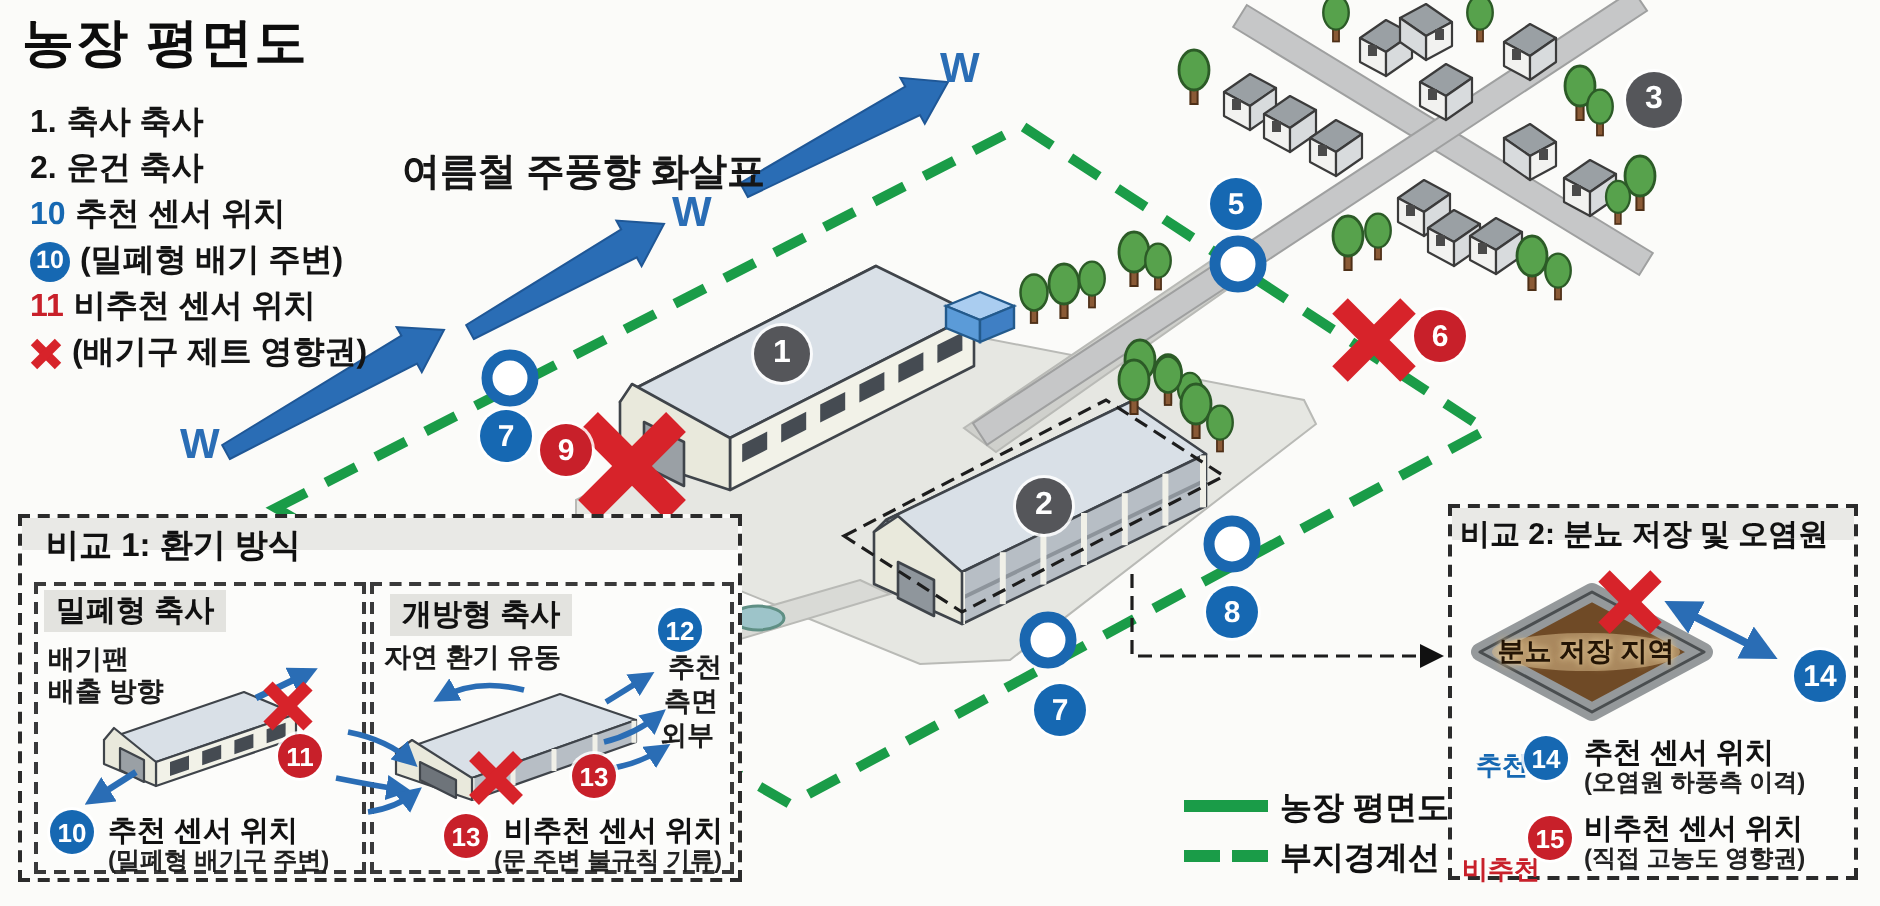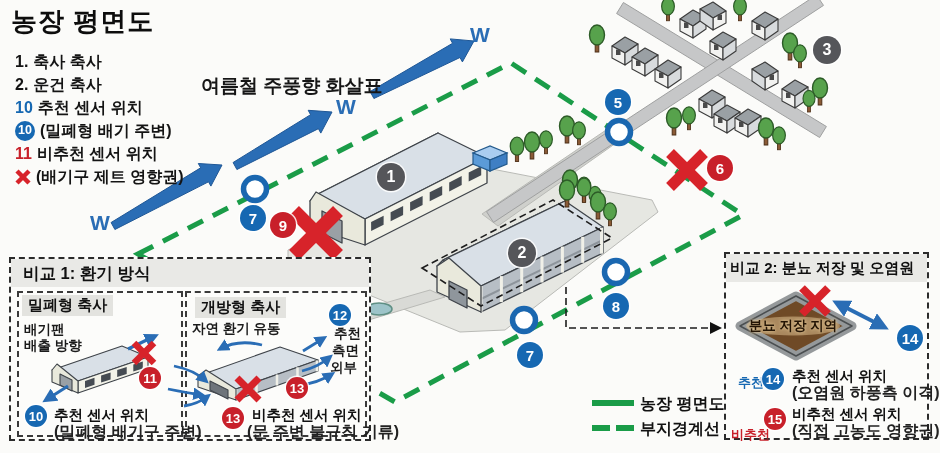--- a/index.html
+++ b/index.html
@@ -16,27 +16,27 @@
          font-weight:800;transform:translate(-50%,-50%);box-shadow:0 0 0 1.5px rgba(255,255,255,.85);z-index:6;}
   .badge.sm{width:22px;height:22px;font-size:13px;text-align:right;}
   .badge.md{width:26px;height:26px;font-size:15px;}
   .badge.lg{width:28px;height:28px;font-size:16px;}
   .b-blue{background:#1668b2;} .b-red{background:#c8202a;} .b-gray{background:#55565a;}
   .badge-inline{display:inline-flex;width:20px;height:20px;border-radius:50%;background:#1668b2;color:#fff;
                 align-items:center;justify-content:center;font-size:12.5px;font-weight:800;}
   #wind-label{left:201px;top:73px;font-size:19px;font-weight:700;}
   .w-label{font-size:21px;font-weight:800;color:#2a6db5;z-index:5;}
   .inset{position:absolute;border:2.5px dashed #2b2b2b;background:#fcfcfa;box-sizing:border-box;z-index:3;}
-  .inset-header{position:absolute;left:0;top:0;right:0;height:28px;background:#e9e9e6;
+  .inset-header{position:absolute;left:0;top:0;right:0;height:16px;background:#e9e9e6;
                 font-size:16.5px;font-weight:800;line-height:28px;padding-left:12px;color:#111;}
   .subbox{position:absolute;border:2px dashed #3a3a3a;box-sizing:border-box;}
   .chip{position:absolute;background:#e3e3df;padding:1px 6px;font-size:15px;font-weight:800;color:#111;}
   .note-b{font-size:13.5px;font-weight:800;color:#1b1b1b;}
   .rec-title{font-size:14.5px;font-weight:800;color:#111;}
-  .rec-sub{font-size:16px;font-weight:700;color:#222;}
+  .rec-sub{font-size:12px;font-weight:700;color:#222;}
   .tag-blue{font-size:13px;font-weight:800;color:#1668b2;}
   .tag-red{font-size:13px;font-weight:800;color:#c8202a;}
   #manure-label{font-size:13.5px;font-weight:800;color:#241505;transform:translate(-50%,-50%);
                 text-shadow:0 0 3px #d8bc8c,0 0 5px #d8bc8c;z-index:6;}
   .map-legend-label{font-size:16px;font-weight:800;color:#111;}
   .z4{z-index:6;}
 </style>
 </head>
 <body>
 

